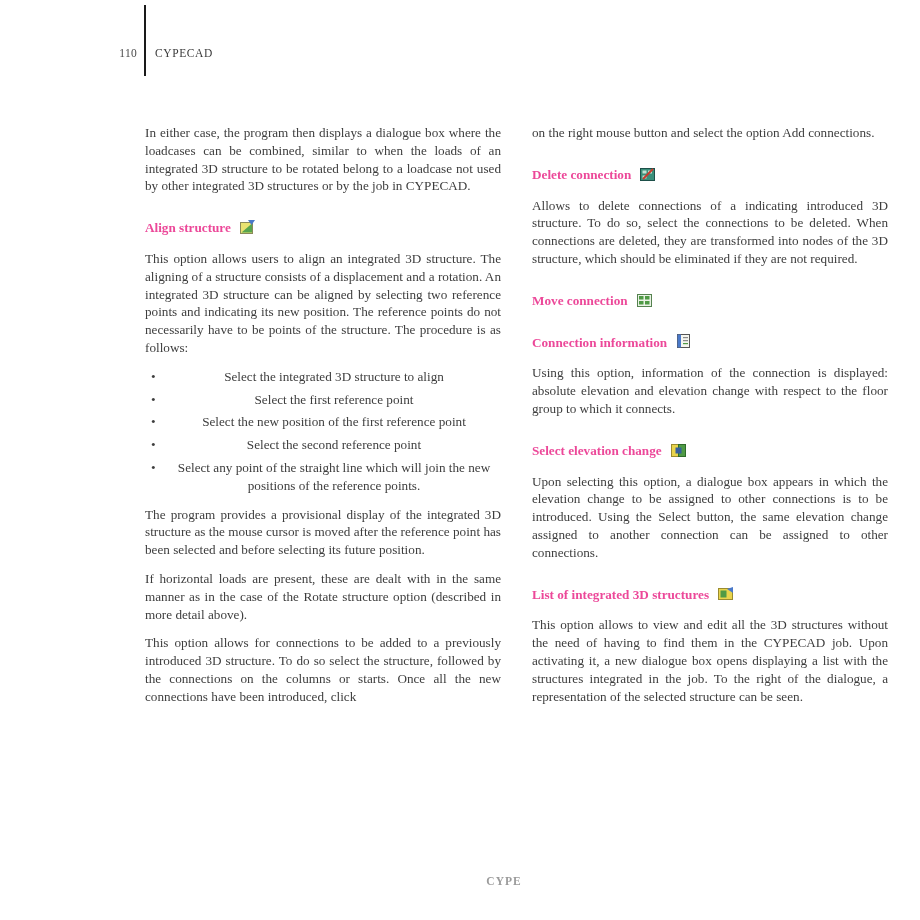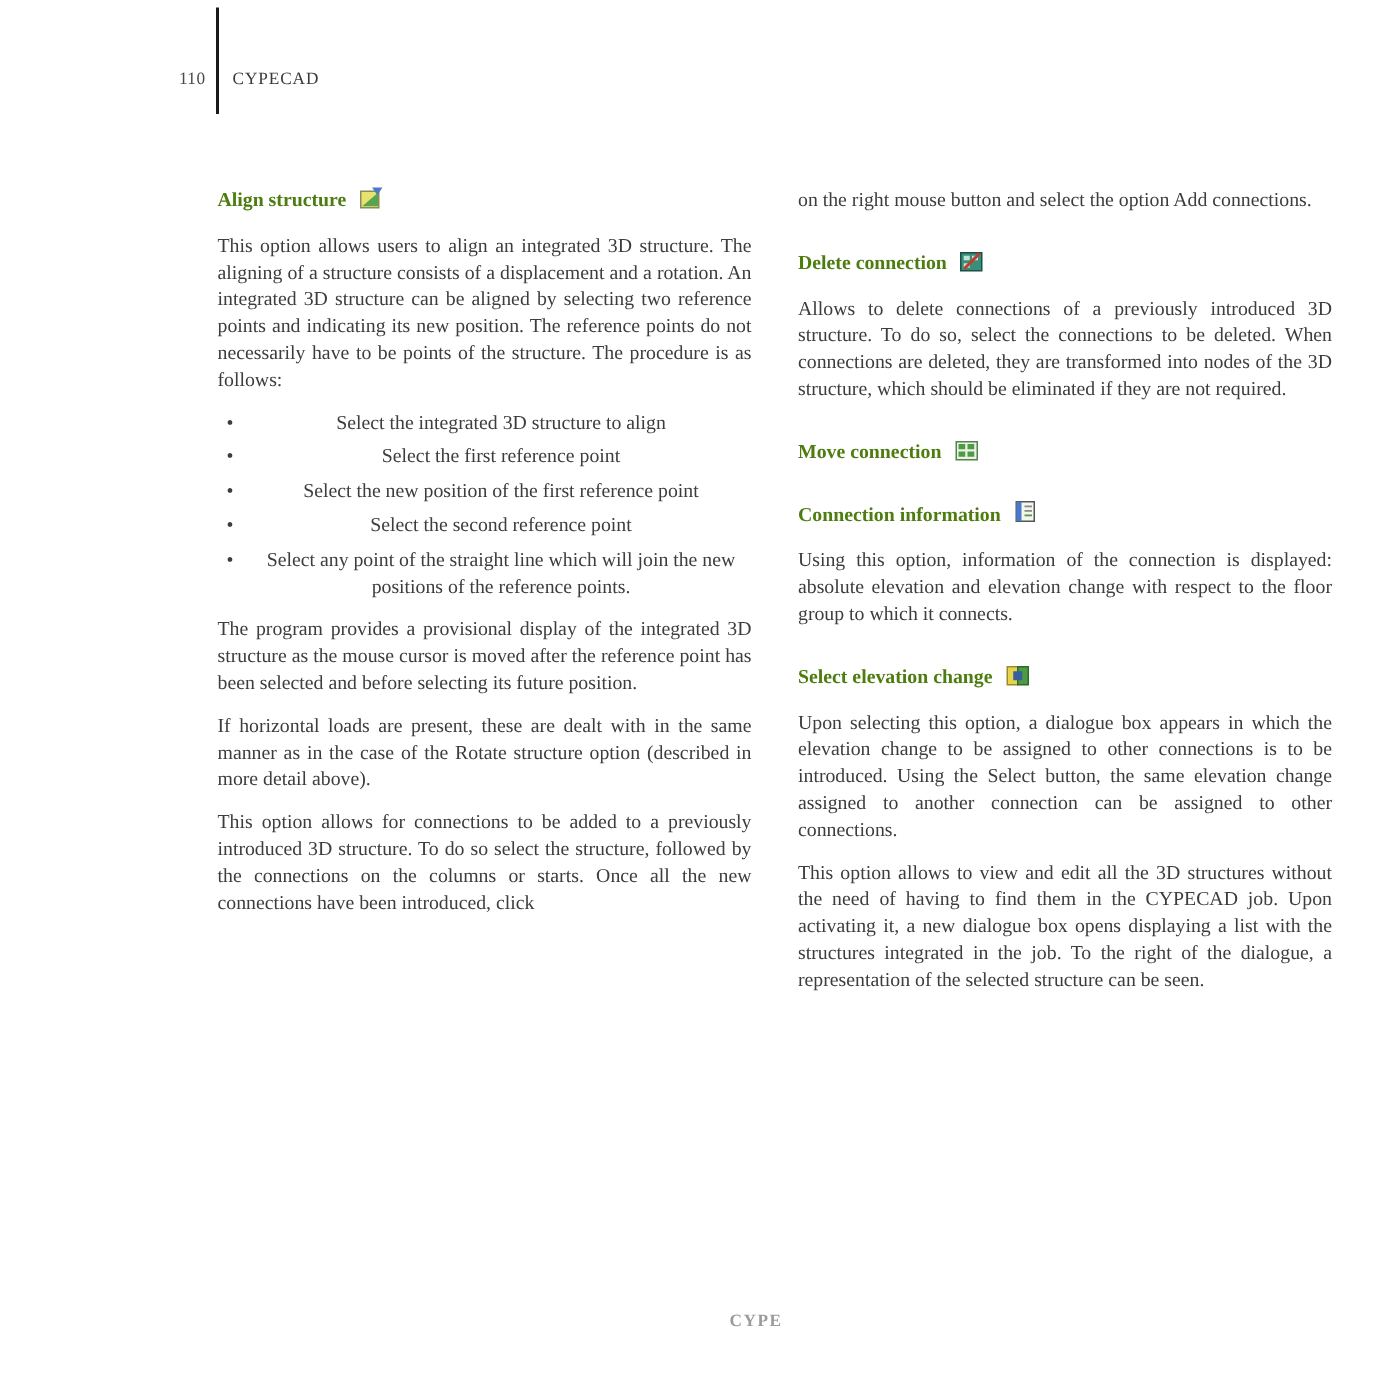--- a/index.html
+++ b/index.html
@@ -62,21 +62,21 @@
     margin: 0 0 11px 0;
   }
 
   h3.sec {
     display: flex;
     align-items: center;
     gap: 8px;
     margin: 24px 0 13px 0;
     font-size: 13.2px;
     font-weight: bold;
-    color: #4d7c0f;
+    color: #ec4899;
     text-align: left;
   }
   h3.sec:first-child { margin-top: 0; }
 
   .icon {
     display: inline-flex;
     flex: 0 0 auto;
     width: 17px;
     height: 16px;
     position: relative;
@@ -117,20 +117,21 @@
 </head>
 <body>
 
 <div class="page">
 
   <div class="hdr-number">110</div>
   <div class="hdr-line"></div>
   <div class="hdr-title">CYPECAD</div>
 
   <section class="col col-left">
+    <p>In either case, the program then displays a dialogue box where the loadcases can be combined, similar to when the loads of an integrated 3D structure to be rotated belong to a loadcase not used by other integrated 3D structures or by the job in CYPECAD.</p>
 
     <h3 class="sec">
       <span>Align structure</span>
       <span class="icon">
         <svg width="17" height="16" viewBox="0 0 17 16">
           <rect x="1.5" y="3.5" width="12" height="11" fill="#e9e271" stroke="#8a8a5a" stroke-width="1"></rect>
           <path d="M2.5 13.5 L13 4.5 L13 13.5 Z" fill="#58a54e"></path>
           <path d="M9 1 L16 1 L12.5 6 Z" fill="#4a79c9"></path>
         </svg>
       </span>
@@ -159,21 +160,21 @@
       <span class="icon">
         <svg width="17" height="16" viewBox="0 0 17 16">
           <rect x="1.5" y="2.5" width="14" height="12" fill="#3a8f7a" stroke="#1d4f49" stroke-width="1"></rect>
           <rect x="3.5" y="4.5" width="4" height="3" fill="#bfe3d3"></rect>
           <rect x="9" y="4.5" width="4" height="3" fill="#bfe3d3"></rect>
           <rect x="3.5" y="9.5" width="4" height="3" fill="#bfe3d3"></rect>
           <path d="M4 13 L14 3" stroke="#c43b2e" stroke-width="2" fill="none"></path>
         </svg>
       </span>
     </h3>
-    <p>Allows to delete connections of a previously introduced 3D structure. To do so, select the connections to be deleted. When connections are deleted, they are transformed into nodes of the 3D structure, which should be eliminated if they are not required.</p>
+    <p>Allows to delete connections of a indicating introduced 3D structure. To do so, select the connections to be deleted. When connections are deleted, they are transformed into nodes of the 3D structure, which should be eliminated if they are not required.</p>
 
     <h3 class="sec">
       <span>Move connection</span>
       <span class="icon">
         <svg width="17" height="16" viewBox="0 0 17 16">
           <rect x="1.5" y="2.5" width="14" height="12" fill="#eaf2e6" stroke="#55824f" stroke-width="1"></rect>
           <rect x="3" y="4" width="4.5" height="3.5" fill="#4f9a45"></rect>
           <rect x="9" y="4" width="4.5" height="3.5" fill="#4f9a45"></rect>
           <rect x="3" y="9" width="4.5" height="3.5" fill="#4f9a45"></rect>
           <rect x="9" y="9" width="4.5" height="3.5" fill="#4f9a45"></rect>
@@ -200,18 +201,28 @@
       <span class="icon">
         <svg width="17" height="16" viewBox="0 0 17 16">
           <rect x="1.5" y="2.5" width="7" height="12" fill="#e8d44c" stroke="#9a8b2f" stroke-width="1"></rect>
           <rect x="8.5" y="2.5" width="7" height="12" fill="#4f9a45" stroke="#2f6b2a" stroke-width="1"></rect>
           <rect x="5.5" y="5.5" width="6" height="6" fill="#355f9e"></rect>
         </svg>
       </span>
     </h3>
     <p>Upon selecting this option, a dialogue box appears in which the elevation change to be assigned to other connections is to be introduced. Using the Select button, the same elevation change assigned to another connection can be assigned to other connections.</p>
 
+    <h3 class="sec">
+      <span>List of integrated 3D structures</span>
+      <span class="icon">
+        <svg width="17" height="16" viewBox="0 0 17 16">
+          <rect x="1.5" y="3.5" width="14" height="11" fill="#e8d44c" stroke="#9a8b2f" stroke-width="1"></rect>
+          <rect x="3.5" y="5.5" width="6" height="7" fill="#4f9a45"></rect>
+          <path d="M10 4 L16 2 L16 8 Z" fill="#4a79c9"></path>
+        </svg>
+      </span>
+    </h3>
     <p>This option allows to view and edit all the 3D structures without the need of having to find them in the CYPECAD job. Upon activating it, a new dialogue box opens displaying a list with the structures integrated in the job. To the right of the dialogue, a representation of the selected structure can be seen.</p>
   </section>
 
   <div class="footer">CYPE</div>
 
 </div>
 
 </body></html>

